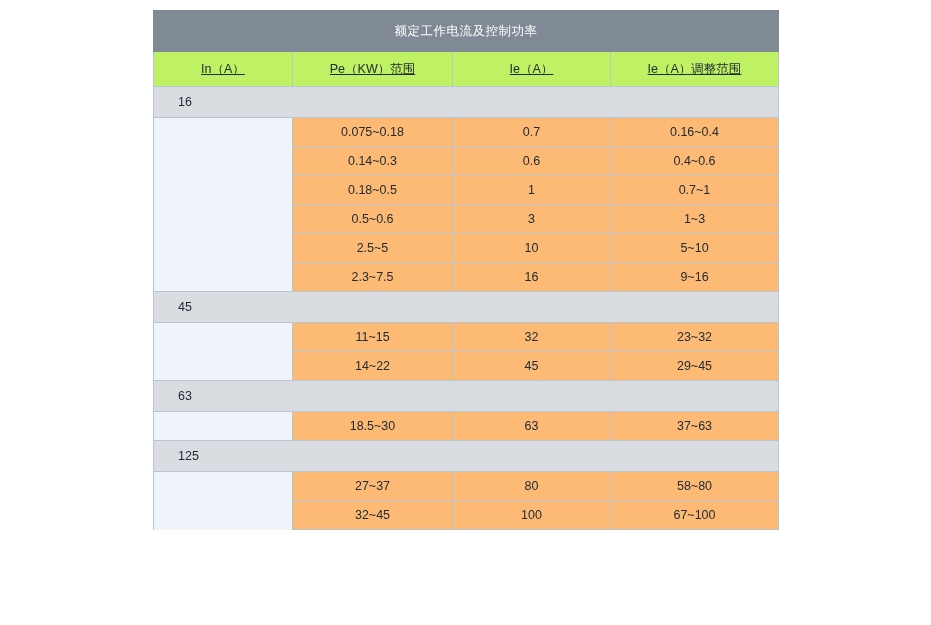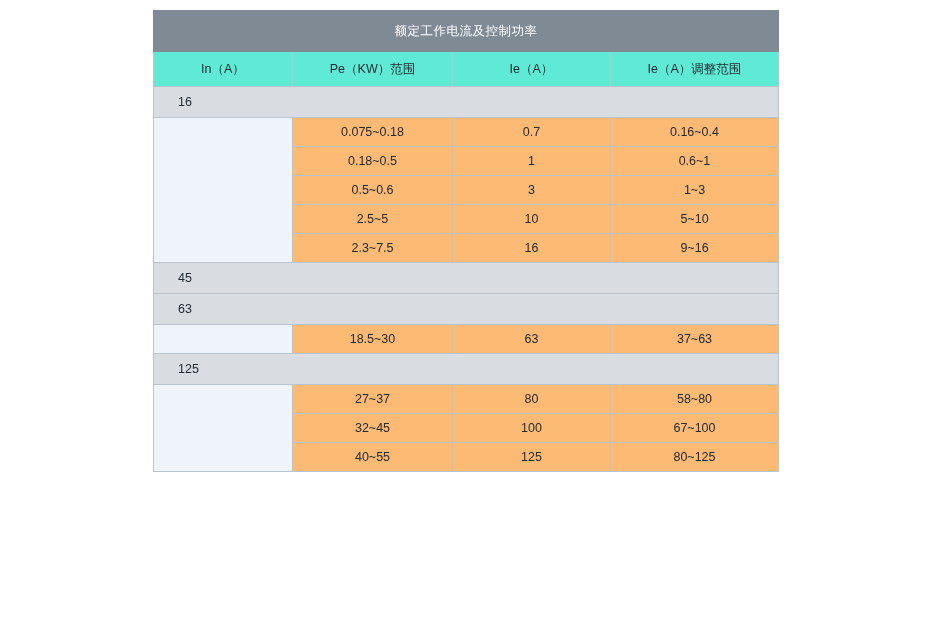--- a/index.html
+++ b/index.html
@@ -41,24 +41,25 @@
   }
   .title-cell {
     background: #7f8a94;
     color: #ffffff !important;
     font-size: 13px;
     height: 40px !important;
     border: 1px solid #7f8a94 !important;
     letter-spacing: 0.5px;
   }
   .header-cell {
-    background: #5eead4;
+    background: #bef264;
     height: 34px !important;
     font-size: 12.5px;
     color: #20272e;
+    text-decoration: underline;
   }
   .group-cell {
     background: #d9dde1;
     text-align: left !important;
     padding-left: 24px !important;
     height: 30px !important;
     font-size: 12.5px;
     color: #20272e;
   }
   .data-cell {
@@ -108,23 +109,29 @@
             <td class="group-cell" colspan="4">16</td>
           </tr>
           <tr>
             <td class="blank-cell-first">&nbsp;</td>
             <td class="data-cell">0.075~0.18</td>
             <td class="data-cell">0.7</td>
             <td class="data-cell">0.16~0.4</td>
           </tr>
           <tr>
             <td class="blank-cell">&nbsp;</td>
+            <td class="data-cell">0.14~0.3</td>
+            <td class="data-cell">0.6</td>
+            <td class="data-cell">0.4~0.6</td>
+          </tr>
+          <tr>
+            <td class="blank-cell">&nbsp;</td>
             <td class="data-cell">0.18~0.5</td>
             <td class="data-cell">1</td>
-            <td class="data-cell">0.6~1</td>
+            <td class="data-cell">0.7~1</td>
           </tr>
           <tr>
             <td class="blank-cell">&nbsp;</td>
             <td class="data-cell">0.5~0.6</td>
             <td class="data-cell">3</td>
             <td class="data-cell">1~3</td>
           </tr>
           <tr>
             <td class="blank-cell">&nbsp;</td>
             <td class="data-cell">2.5~5</td>
@@ -132,20 +139,32 @@
             <td class="data-cell">5~10</td>
           </tr>
           <tr>
             <td class="blank-cell-last">&nbsp;</td>
             <td class="data-cell">2.3~7.5</td>
             <td class="data-cell">16</td>
             <td class="data-cell">9~16</td>
           </tr>
           <tr>
             <td class="group-cell" colspan="4">45</td>
+          </tr>
+          <tr>
+            <td class="blank-cell">&nbsp;</td>
+            <td class="data-cell">11~15</td>
+            <td class="data-cell">32</td>
+            <td class="data-cell">23~32</td>
+          </tr>
+          <tr>
+            <td class="blank-cell-last">&nbsp;</td>
+            <td class="data-cell">14~22</td>
+            <td class="data-cell">45</td>
+            <td class="data-cell">29~45</td>
           </tr>
           <tr>
             <td class="group-cell" colspan="4">63</td>
           </tr>
           <tr>
             <td class="blank-cell-first blank-cell-last">&nbsp;</td>
             <td class="data-cell">18.5~30</td>
             <td class="data-cell">63</td>
             <td class="data-cell">37~63</td>
           </tr>
@@ -157,22 +176,16 @@
             <td class="data-cell">27~37</td>
             <td class="data-cell">80</td>
             <td class="data-cell">58~80</td>
           </tr>
           <tr>
             <td class="blank-cell">&nbsp;</td>
             <td class="data-cell">32~45</td>
             <td class="data-cell">100</td>
             <td class="data-cell">67~100</td>
           </tr>
-          <tr>
-            <td class="blank-cell-last">&nbsp;</td>
-            <td class="data-cell">40~55</td>
-            <td class="data-cell">125</td>
-            <td class="data-cell">80~125</td>
-          </tr>
         </tbody>
     </table>
   </div>
 </div>
 
 </body></html>

